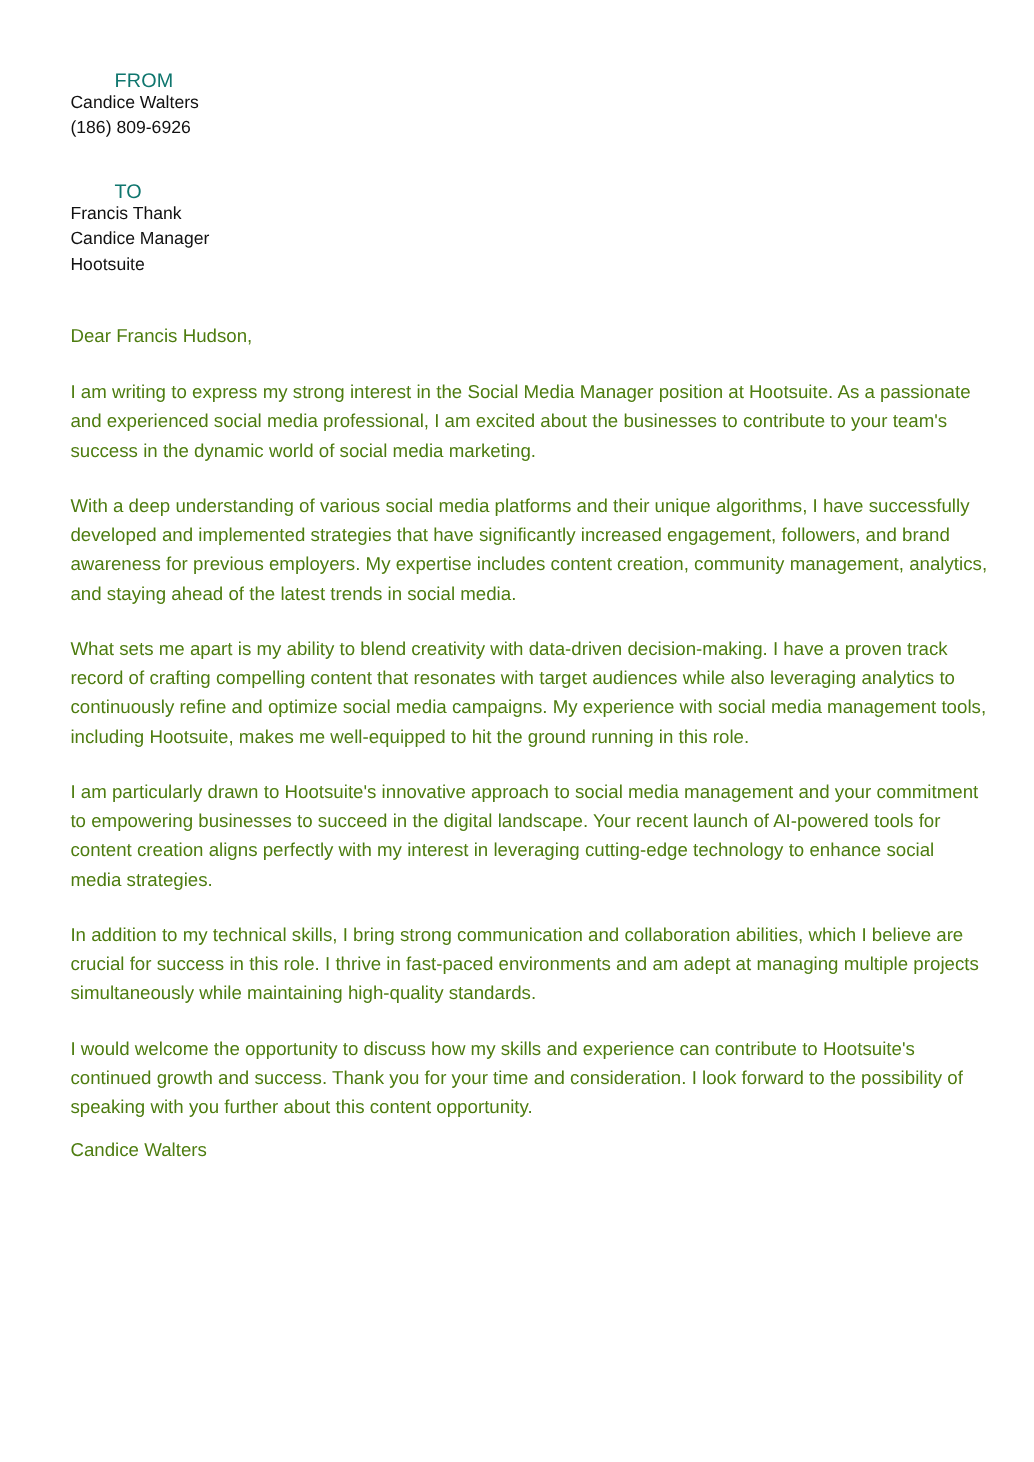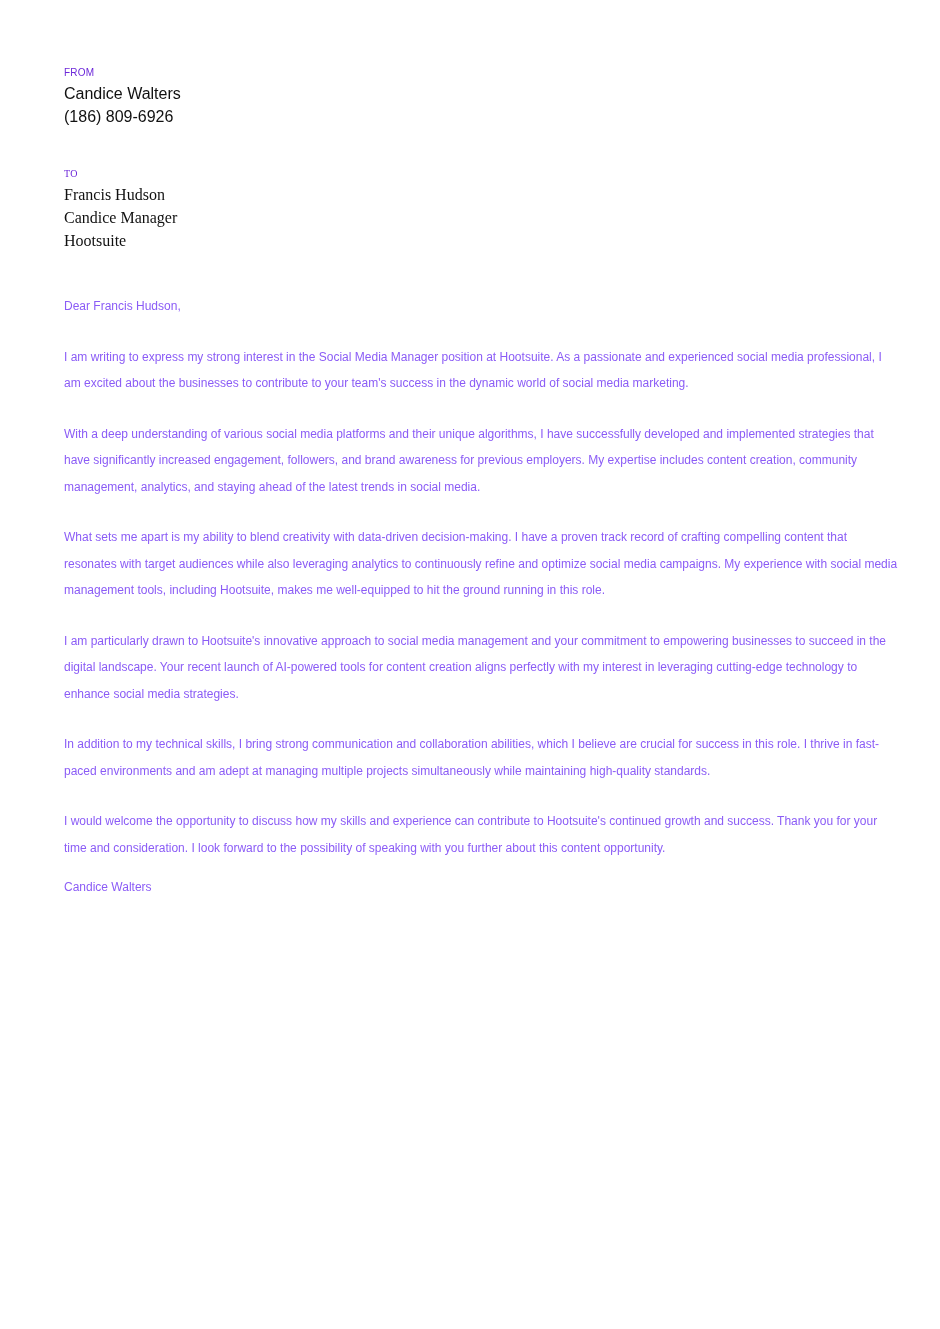--- a/index.html
+++ b/index.html
@@ -14,36 +14,37 @@
       overflow: hidden;
       font-family: "Liberation Sans", "DejaVu Sans", sans-serif;
     }
     .page {
       position: absolute;
       left: 64px;
       top: 64px;
       width: 836px;
     }
     .block-label {
-      font-size: 10px;
-      color: #6d28d9;
+      font-size: 18px;
+      color: #0f766e;
       letter-spacing: 0.2px;
       line-height: 18px;
       text-transform: uppercase;
+      margin-left: 40px;
     }
     .block-line {
       font-size: 16px;
       color: #111111;
       line-height: 23px;
     }
     .from-block { margin-top: 0; }
-    .to-block { margin-top: 37px; font-family: Liberation Serif, serif; }
+    .to-block { margin-top: 37px; }
     .body-text {
-      font-size: 12px;
-      color: #8b5cf6;
+      font-size: 17px;
+      color: #4d7c0f;
       line-height: 26.5px;
     }
     .salutation { margin-top: 41px; }
     .para { margin-top: 24px; margin-bottom: 0; }
     .para:first-of-type { margin-top: 24px; }
     .closing { margin-top: 24px; }
     .signature { margin-top: 13px; }
     p { margin: 0; }
   </style>
 </head>
@@ -52,21 +53,21 @@
 <div class="page">
 
   <div class="from-block">
     <div class="block-label">FROM</div>
     <div class="block-line">Candice Walters</div>
     <div class="block-line">(186) 809-6926</div>
   </div>
 
   <div class="to-block">
     <div class="block-label">TO</div>
-    <div class="block-line">Francis Hudson</div>
+    <div class="block-line">Francis Thank</div>
     <div class="block-line">Candice Manager</div>
     <div class="block-line">Hootsuite</div>
   </div>
 
   <div class="letter-body">
     <p class="body-text salutation">Dear Francis Hudson,</p>
     <p class="body-text para">I am writing to express my strong interest in the Social Media Manager position at Hootsuite. As a passionate and experienced social media professional, I am excited about the businesses to contribute to your team's success in the dynamic world of social media marketing.</p>
     <p class="body-text para">With a deep understanding of various social media platforms and their unique algorithms, I have successfully developed and implemented strategies that have significantly increased engagement, followers, and brand awareness for previous employers. My expertise includes content creation, community management, analytics, and staying ahead of the latest trends in social media.</p>
     <p class="body-text para">What sets me apart is my ability to blend creativity with data-driven decision-making. I have a proven track record of crafting compelling content that resonates with target audiences while also leveraging analytics to continuously refine and optimize social media campaigns. My experience with social media management tools, including Hootsuite, makes me well-equipped to hit the ground running in this role.</p>
     <p class="body-text para">I am particularly drawn to Hootsuite's innovative approach to social media management and your commitment to empowering businesses to succeed in the digital landscape. Your recent launch of AI-powered tools for content creation aligns perfectly with my interest in leveraging cutting-edge technology to enhance social media strategies.</p>

